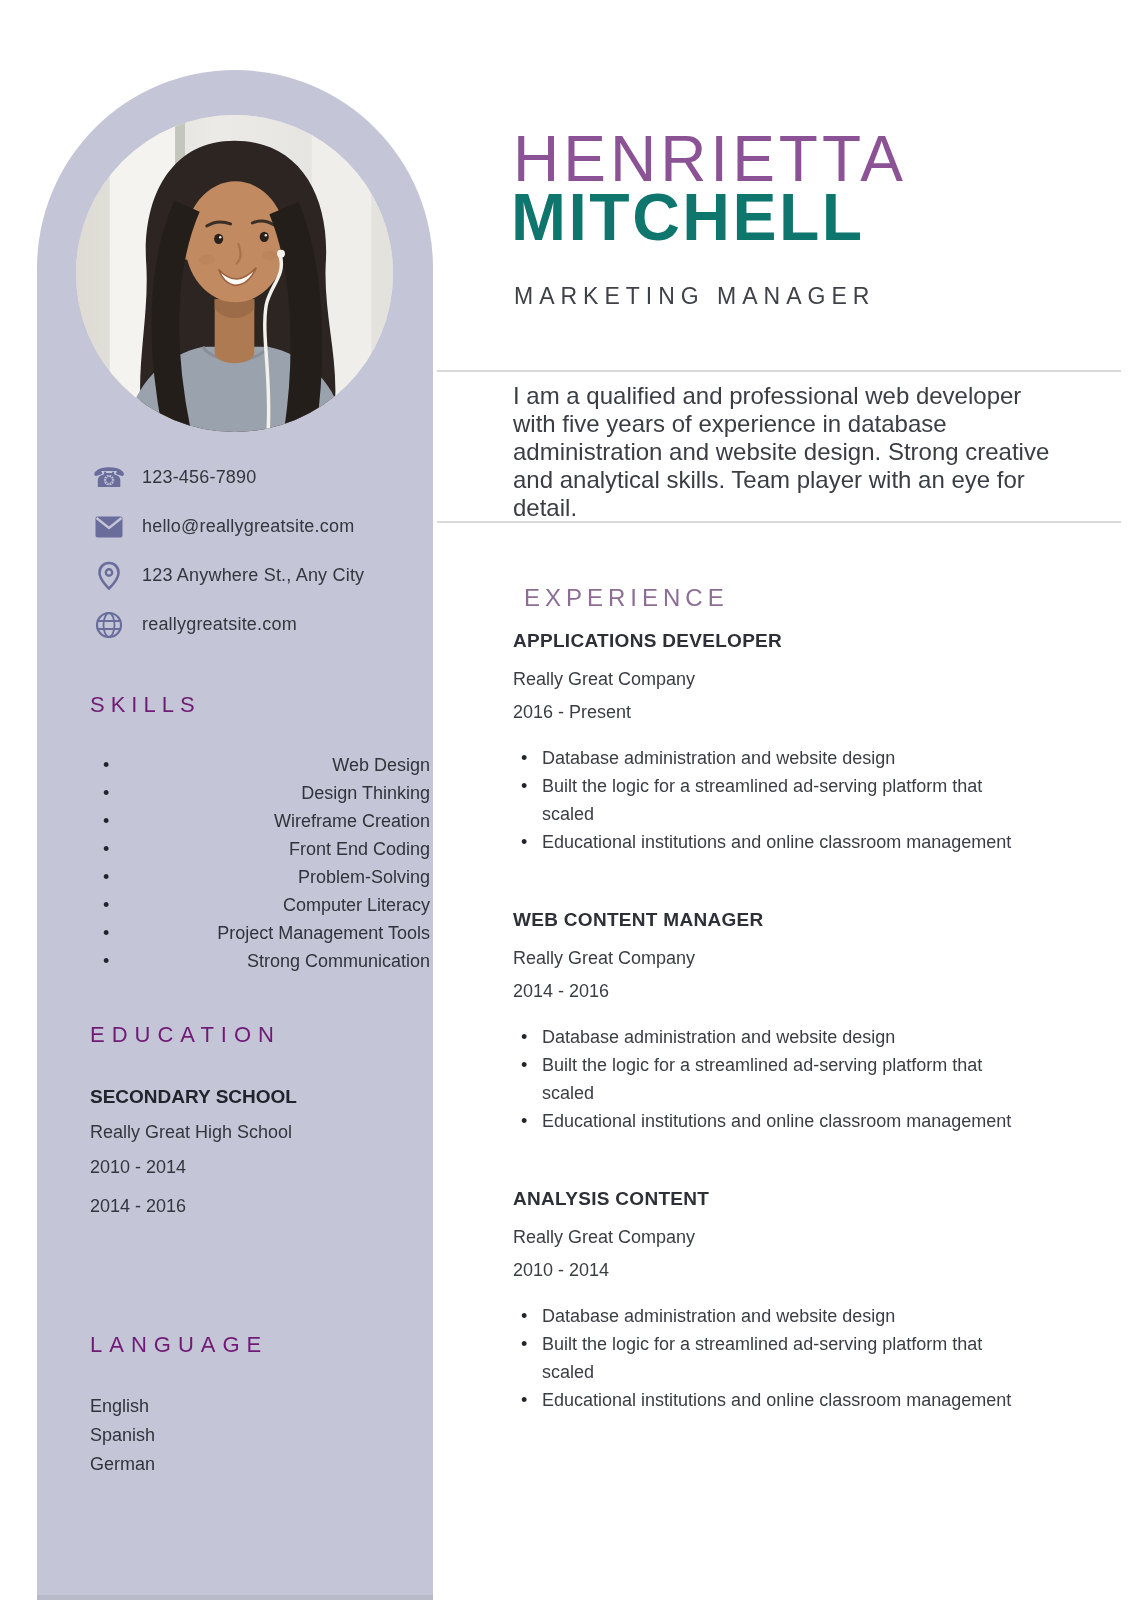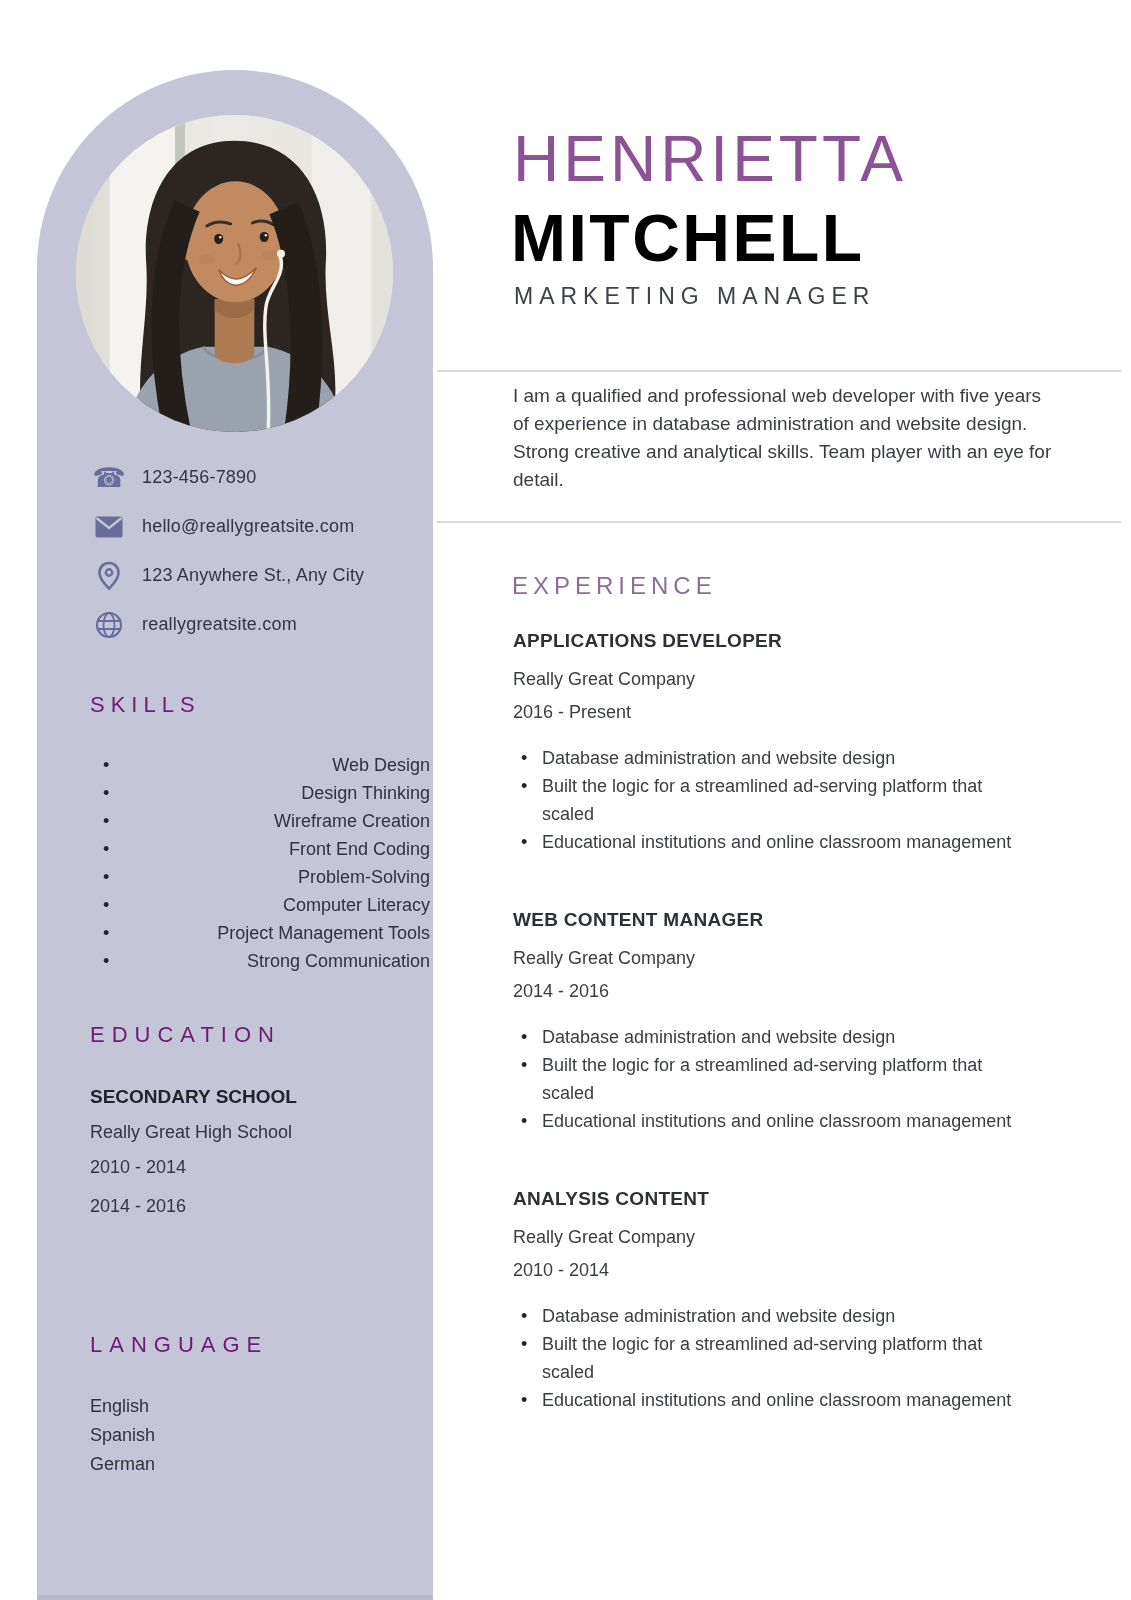--- a/index.html
+++ b/index.html
@@ -32,26 +32,26 @@
   .skills-list li{position:relative;padding-left:32px;font-size:18px;line-height:28px;color:#31333c;text-align:right;}
   .skills-list li::before{content:"\2022";position:absolute;left:13px;top:0;color:#23252d;}
   .edu-list{position:absolute;left:53px;top:1016px;width:345px;}
   .edu-degree{font-size:19px;font-weight:700;color:#22242c;line-height:22px;margin:0 0 13px;}
   .edu-school{font-size:18px;color:#34363f;line-height:22px;margin:0 0 13px;}
   .edu-years{font-size:18px;color:#34363f;line-height:22px;margin:0 0 17px;}
   .lang-list{position:absolute;left:53px;top:1322px;margin:0;padding:0;list-style:none;}
   .lang-list li{font-size:18px;line-height:29px;color:#31333c;}
   
   .name-first{position:absolute;left:513px;top:127px;font-size:64px;font-weight:400;letter-spacing:4px;line-height:1;color:#8c5296;white-space:nowrap;}
-  .name-last{position:absolute;left:511px;top:205px;font-size:66px;font-weight:700;letter-spacing:2.5px;line-height:1;color:#000000;white-space:nowrap;}
+  .name-last{position:absolute;left:511px;top:184px;font-size:66px;font-weight:700;letter-spacing:2.5px;line-height:1;color:#0f766e;white-space:nowrap;}
   .job-title{position:absolute;left:514px;top:283px;font-size:23px;font-weight:400;letter-spacing:6px;color:#3e4148;white-space:nowrap;}
   .rule{position:absolute;left:437px;width:684px;height:2px;background:#d9d9d9;}
   .rule.r1{top:370px;}
   .rule.r2{top:521px;}
-  .summary{position:absolute;left:513px;top:382px;width:545px;font-size:19px;line-height:28px;color:#3b3d44;margin:0;}
+  .summary{position:absolute;left:513px;top:382px;width:545px;font-size:24px;line-height:28px;color:#3b3d44;margin:0;}
   .exp-h{position:absolute;left:512px;top:572px;font-size:24px;font-weight:400;letter-spacing:5px;color:#8d6d96;white-space:nowrap;}
   .exp-entries{position:absolute;left:513px;top:630px;width:545px;}
   .exp-entry{margin-bottom:53px;}
   .exp-title{font-size:19px;font-weight:700;color:#2e3038;line-height:22px;margin:0 0 13px;letter-spacing:.3px;}
   .exp-company{font-size:18px;color:#3b3d44;line-height:22px;margin:16px 0 11px;}
   .exp-dates{font-size:18px;color:#3b3d44;line-height:22px;margin:0 0 21px;}
   .exp-bullets{margin:0;padding:0;list-style:none;width:519px;}
   .exp-bullets li{position:relative;padding-left:29px;font-size:18px;line-height:28px;color:#3b3d44;}
   .exp-bullets li::before{content:"\2022";position:absolute;left:8px;top:0;color:#23252d;}
   .phone-glyph{font-family:"DejaVu Sans", sans-serif;font-size:27px;color:#6a6d9c;line-height:1;}
@@ -190,21 +190,21 @@
 
   <main>
     <h1 class="name-first" style="margin:0;">HENRIETTA</h1>
     <h1 class="name-last" style="margin:0;">MITCHELL</h1>
     <div class="job-title">MARKETING MANAGER</div>
 
     <div class="rule r1"></div>
     <p class="summary">I am a qualified and professional web developer with five years of experience in database administration and website design. Strong creative and analytical skills. Team player with an eye for detail.</p>
     <div class="rule r2"></div>
 
-    <h2 class="exp-h" style="margin:0;">EXPERIENCE</h2>
+    <h2 class="exp-h" style="margin:12px;">EXPERIENCE</h2>
 
     <div class="exp-entries">
 
         <div class="exp-entry">
           <p class="exp-title">APPLICATIONS DEVELOPER</p>
           <p class="exp-company">Really Great Company</p>
           <p class="exp-dates">2016 - Present</p>
           <ul class="exp-bullets">
 
           <li>Database administration and website design</li>

